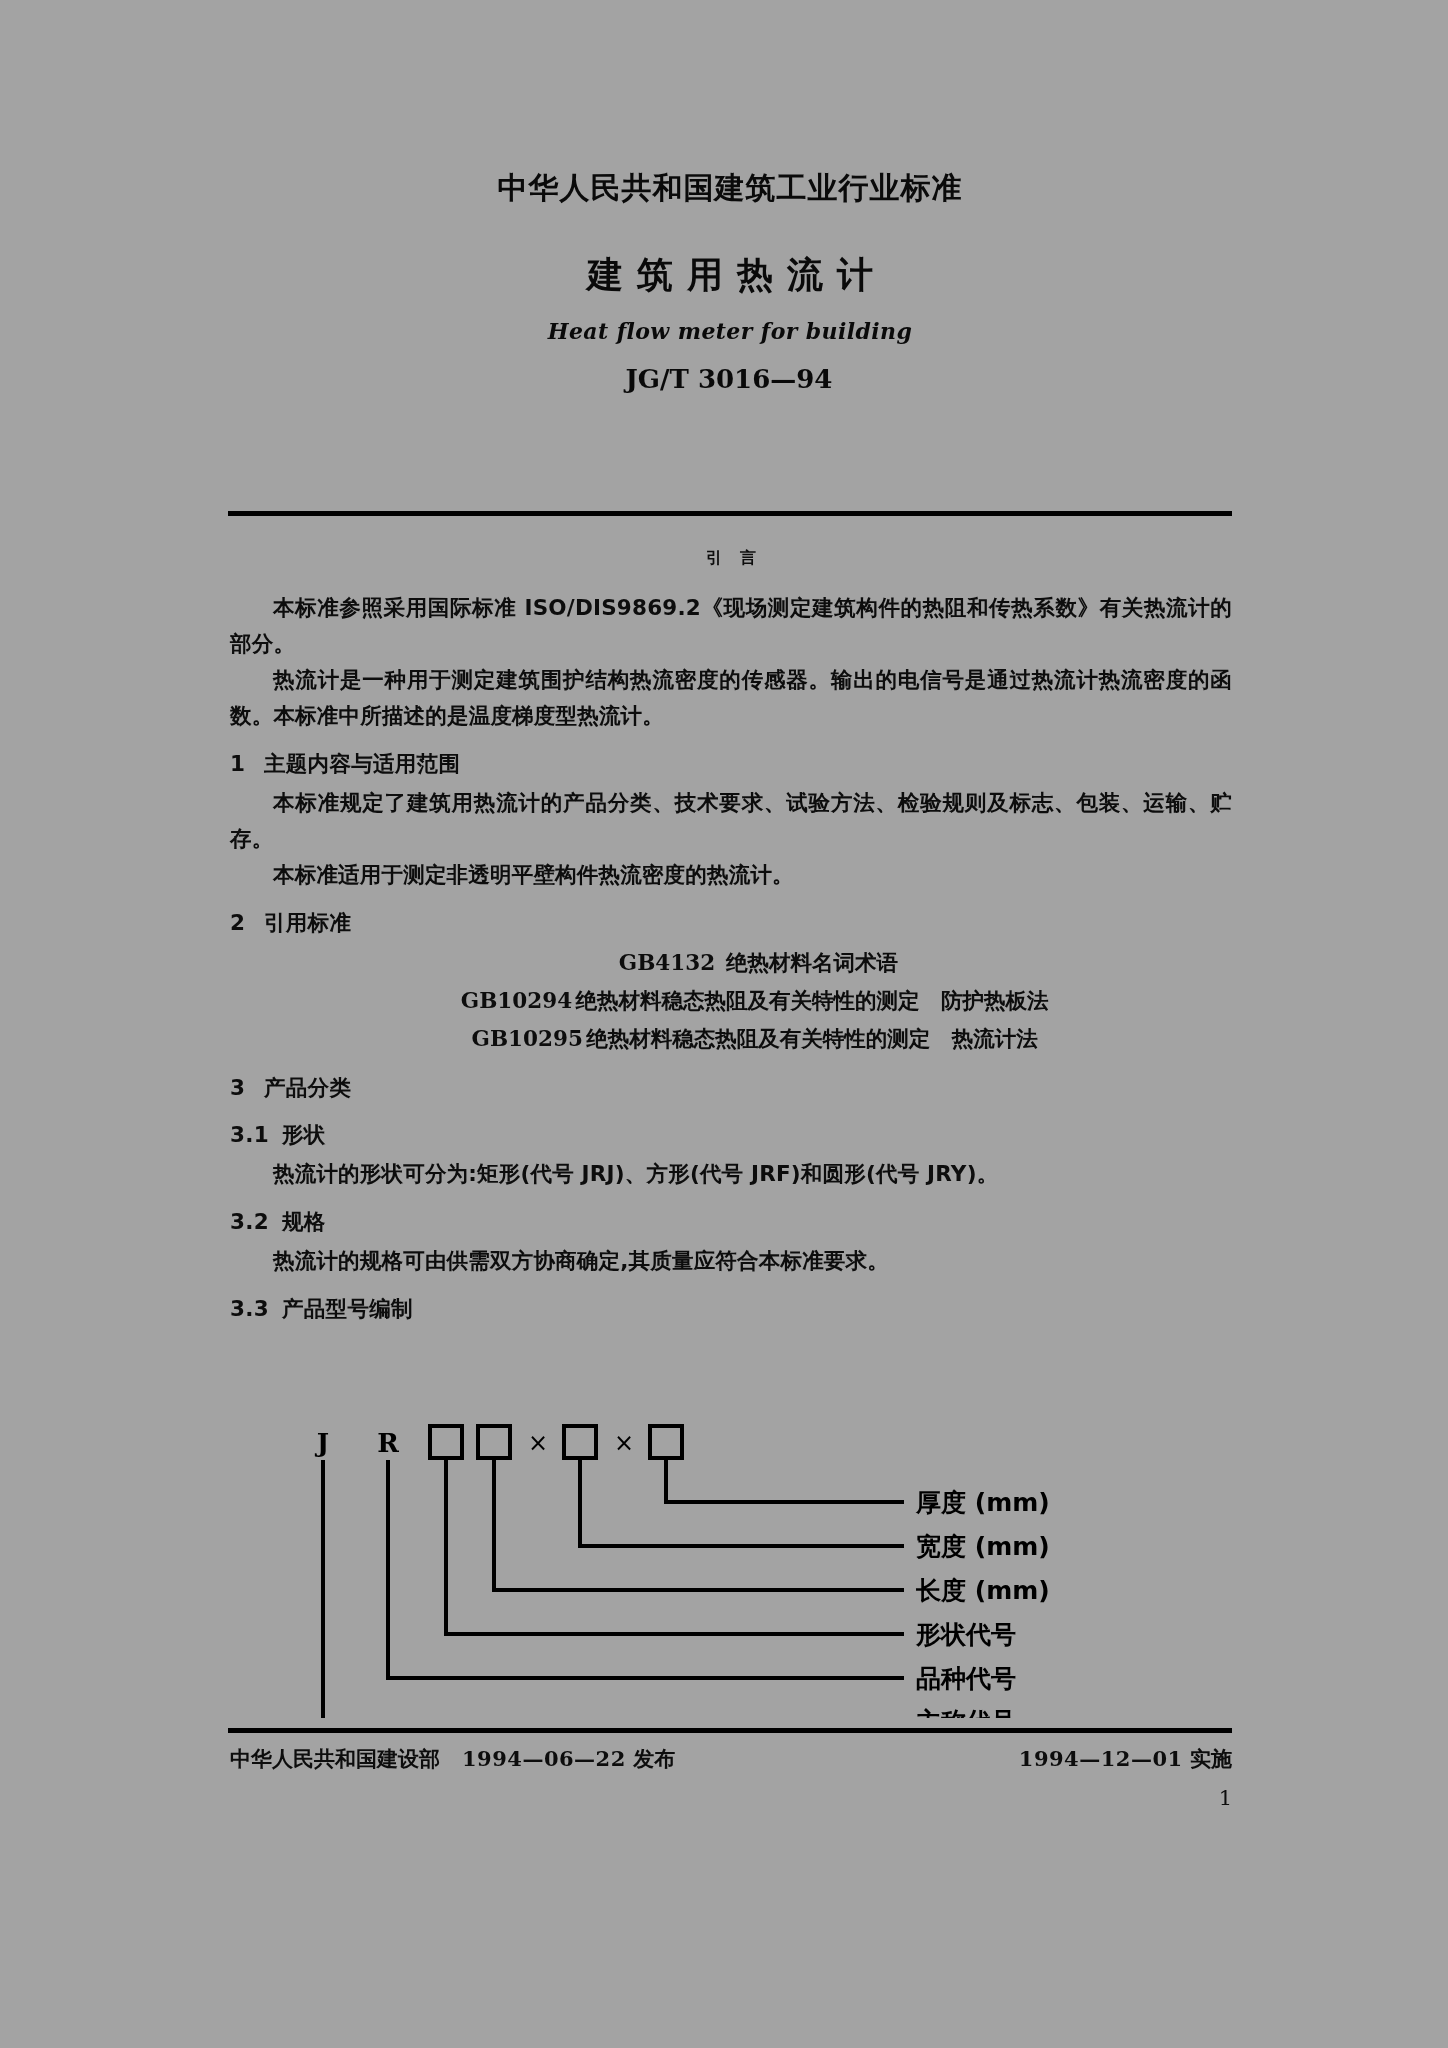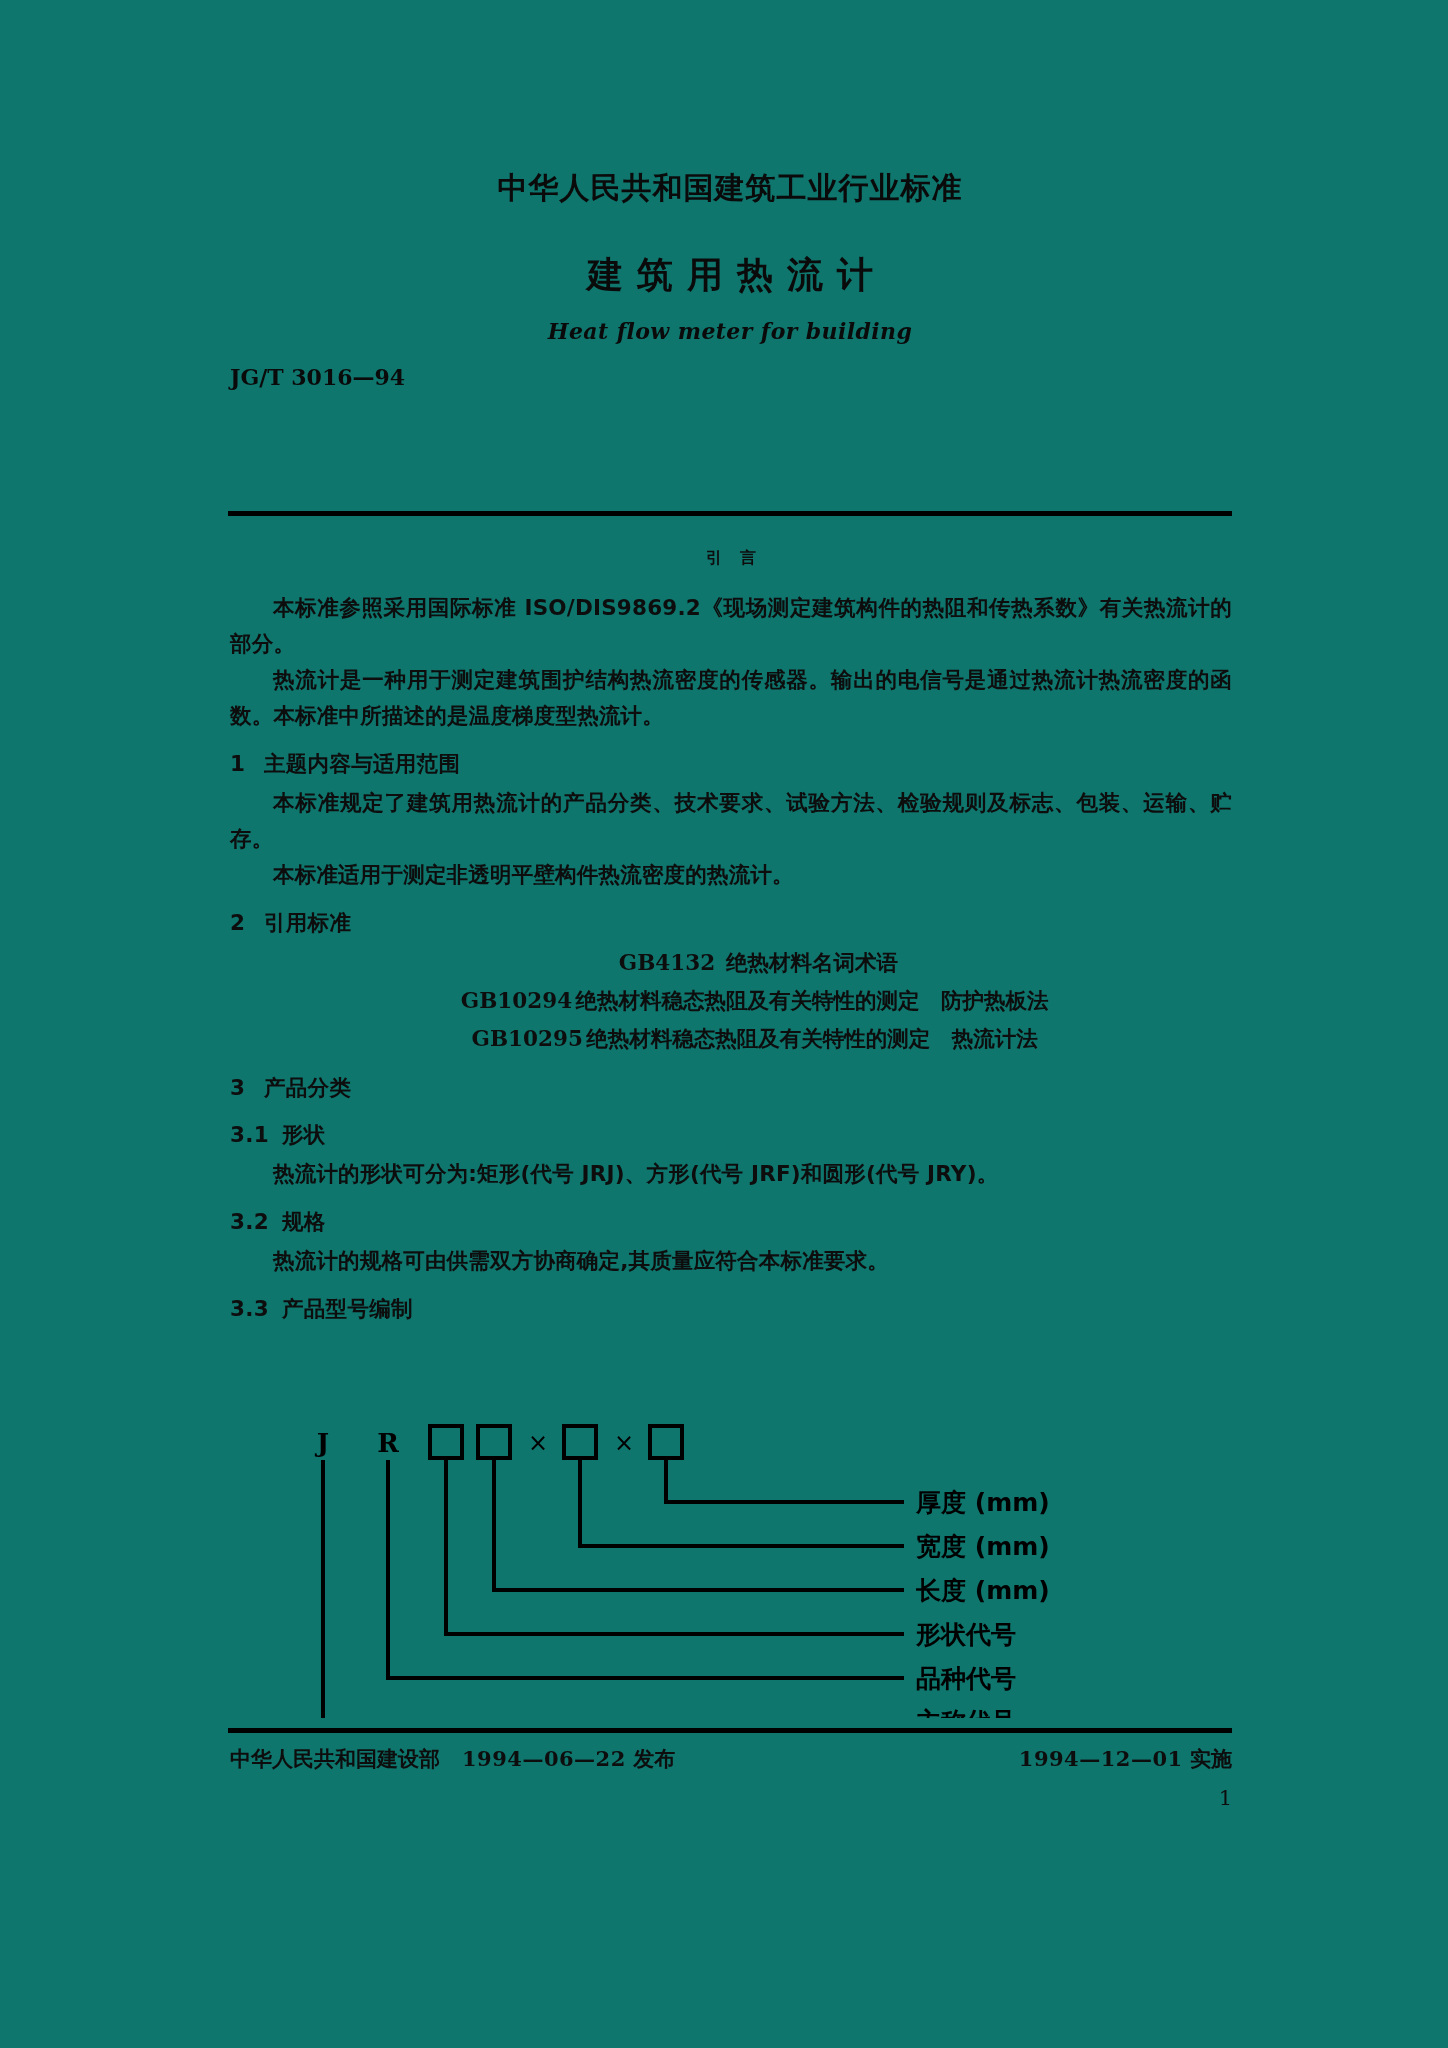--- a/index.html
+++ b/index.html
@@ -9,21 +9,21 @@
     background: #ffffff;
   }
   body {
     font-family: "DejaVu Serif", "Liberation Serif", serif;
     color: #000000;
   }
   .page {
     position: relative;
     width: 1448px;
     height: 2048px;
-    background: #0f766e;
+    background: #a3a3a3;
     overflow: hidden;
   }
   
   .titleblock {
     position: absolute;
     left: 230px;
     top: 168px;
     width: 1000px;
   }
   .std-org {
@@ -48,24 +48,24 @@
     text-align: center;
     font-family: "DejaVu Serif", "Liberation Serif", serif;
     font-weight: bold;
     font-size: 22px;
     letter-spacing: 0.4px;
     margin-top: 18px;
     color: #0a0a0a;
     font-style: italic;
   }
   .std-number {
-    text-align: left;
-    font-family: "DejaVu Serif", "Liberation Serif", serif;
-    font-weight: bold;
-    font-size: 22px;
+    text-align: center;
+    font-family: "DejaVu Serif", "Liberation Serif", serif;
+    font-weight: bold;
+    font-size: 26px;
     margin-top: 20px;
     padding-right: 2px;
     color: #0a0a0a;
   }
   .rule-top {
     position: absolute;
     left: 228px;
     top: 511px;
     width: 1004px;
     height: 5px;

